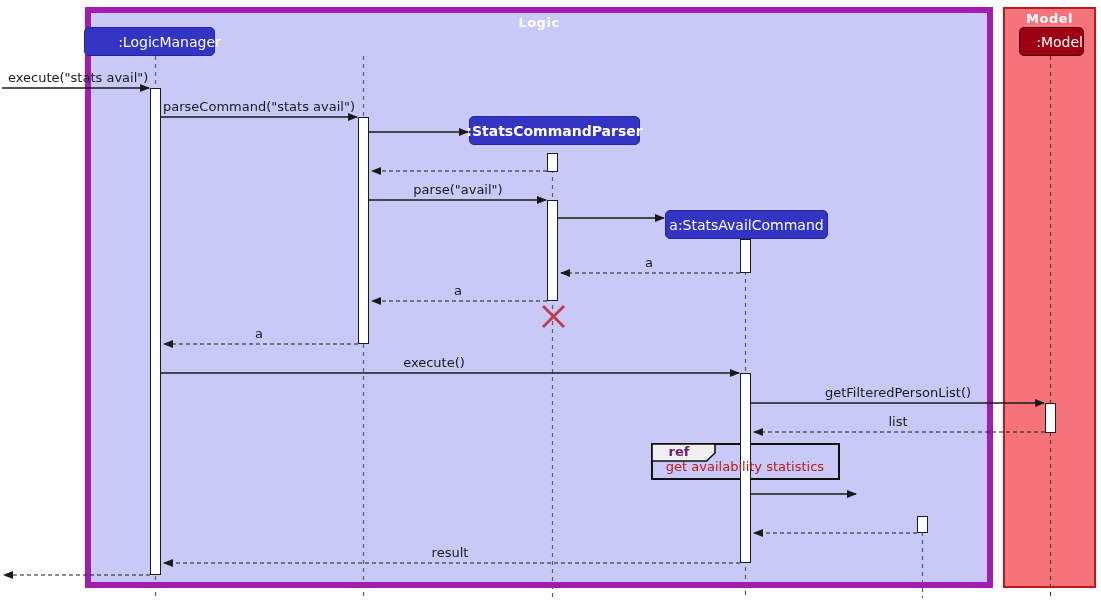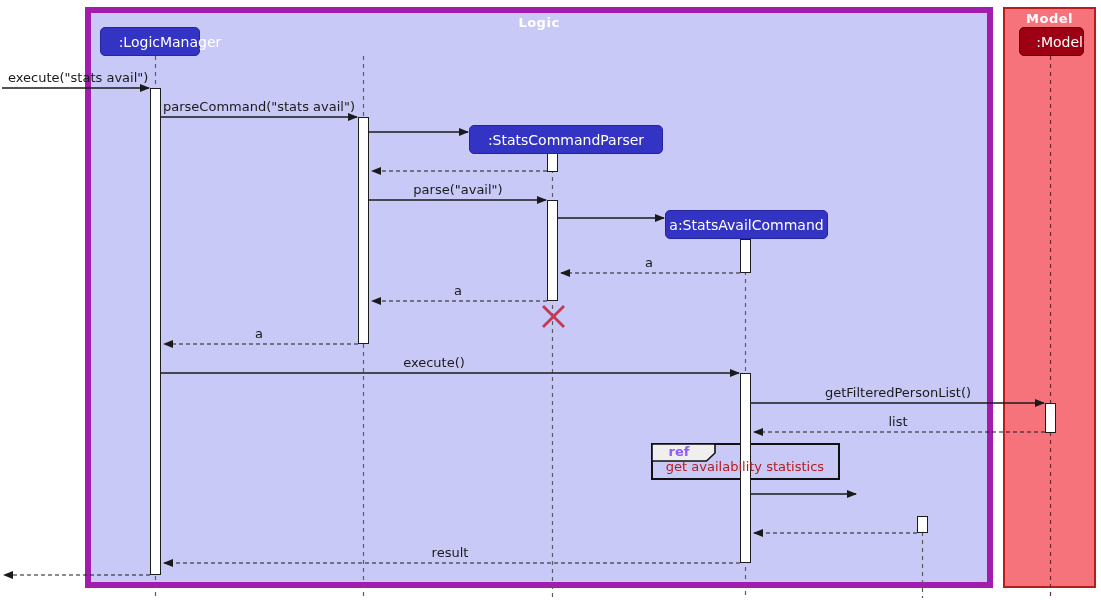--- a/index.html
+++ b/index.html
@@ -45,34 +45,34 @@
   .act-mdl { left: 1045px; top: 403px; height: 30px; }
   .act-cr  { left: 917px; top: 516px; height: 17px; }
   .pbox {
     position: absolute; height: 29px; box-sizing: border-box;
     display: flex; align-items: center; justify-content: center;
     color: #ffffff; font-size: 14px; border-radius: 5px; z-index: 6;
     white-space: nowrap;
   }
   .pbox-blue { background: #3333C4; border: 1.5px solid #24249E; }
   .pbox-red  { background: #9D0012; border: 1.5px solid #50000A; }
-  .pb-lm  { left: 100px;  top: 27px;  width: 100px; padding-left: 40px; }
+  .pb-lm  { left: 84px;  top: 27px;  width: 131px; padding-left: 40px; }
   .pb-abp { left: 288px; top: 27px;  width: 152px; }
-  .pb-scp { left: 469px; top: 125px; width: 194px; }
+  .pb-scp { left: 469px; top: 116px; width: 171px; font-weight: bold; }
   .pb-sac { left: 665px; top: 210px; width: 163px; align-items: center; }
   .pb-cr  { left: 857px; top: 487px; width: 131px; }
   .pb-mdl { left: 1019px; top: 27px; width: 65px; justify-content: flex-end; }
   .msg {
     position: absolute; font-size: 13px; color: #1A1A1A; z-index: 7;
     white-space: nowrap;
   }
   .msg.centered { transform: translateX(-50%); }
   .ref-kw {
     position: absolute; left: 651px; top: 444px; width: 56px;
-    text-align: center; font-weight: bold; font-size: 13px; color: #8b5cf6;
+    text-align: center; font-weight: bold; font-size: 13px; color: #701a75;
     z-index: 7;
   }
   .ref-text {
     position: absolute; left: 745px; top: 459px; transform: translateX(-50%);
     font-size: 13px; color: #b91c1c; z-index: 7; white-space: nowrap;
   }
 </style>
 </head>
 <body>
 

